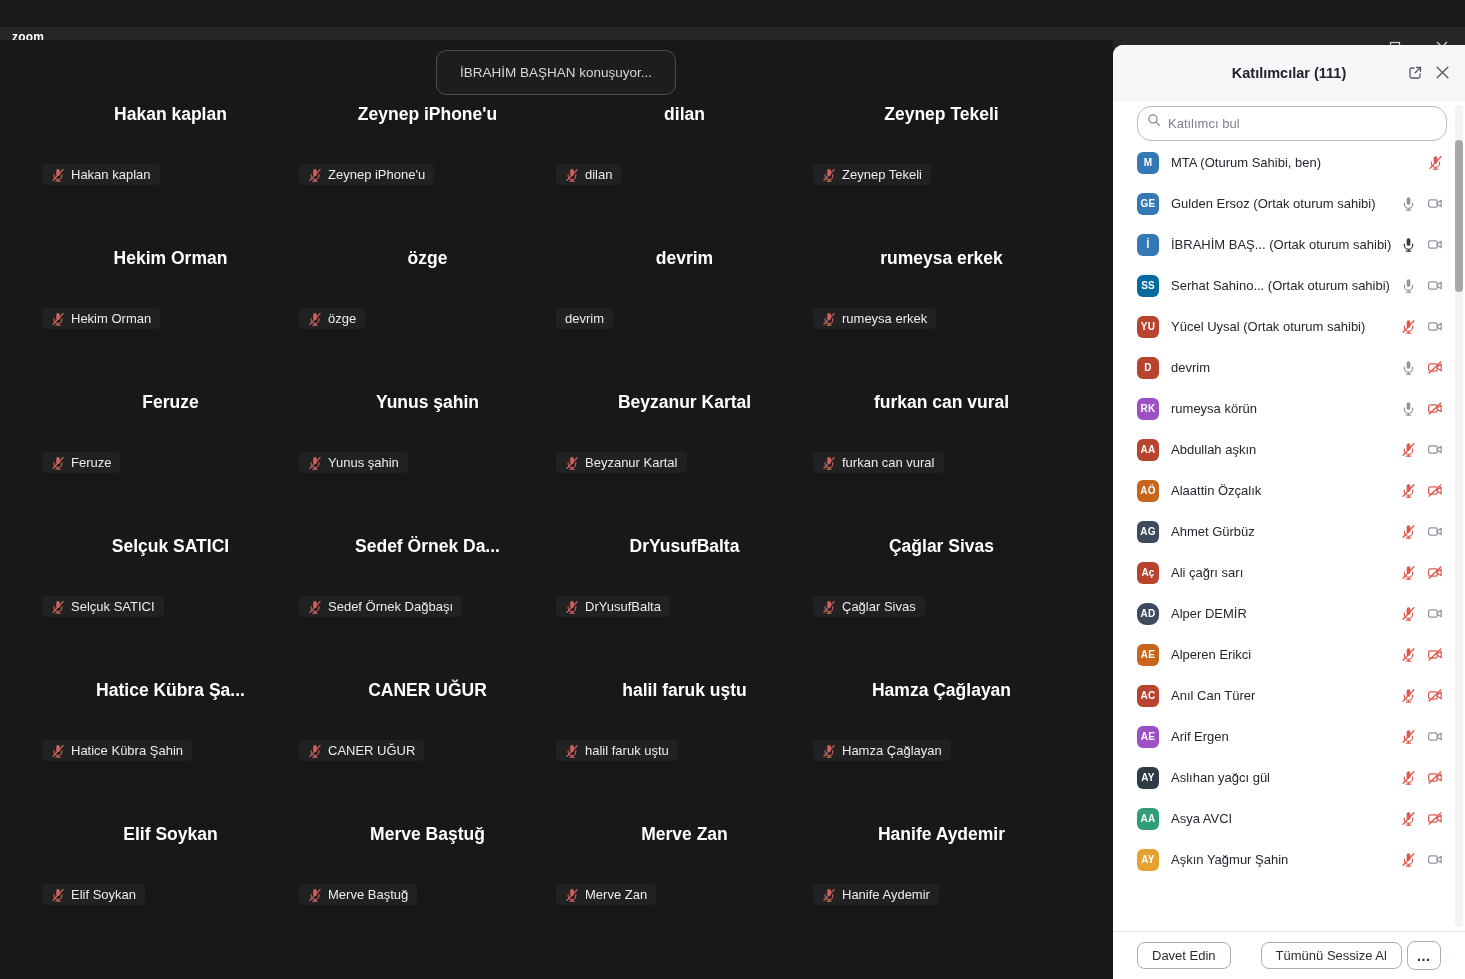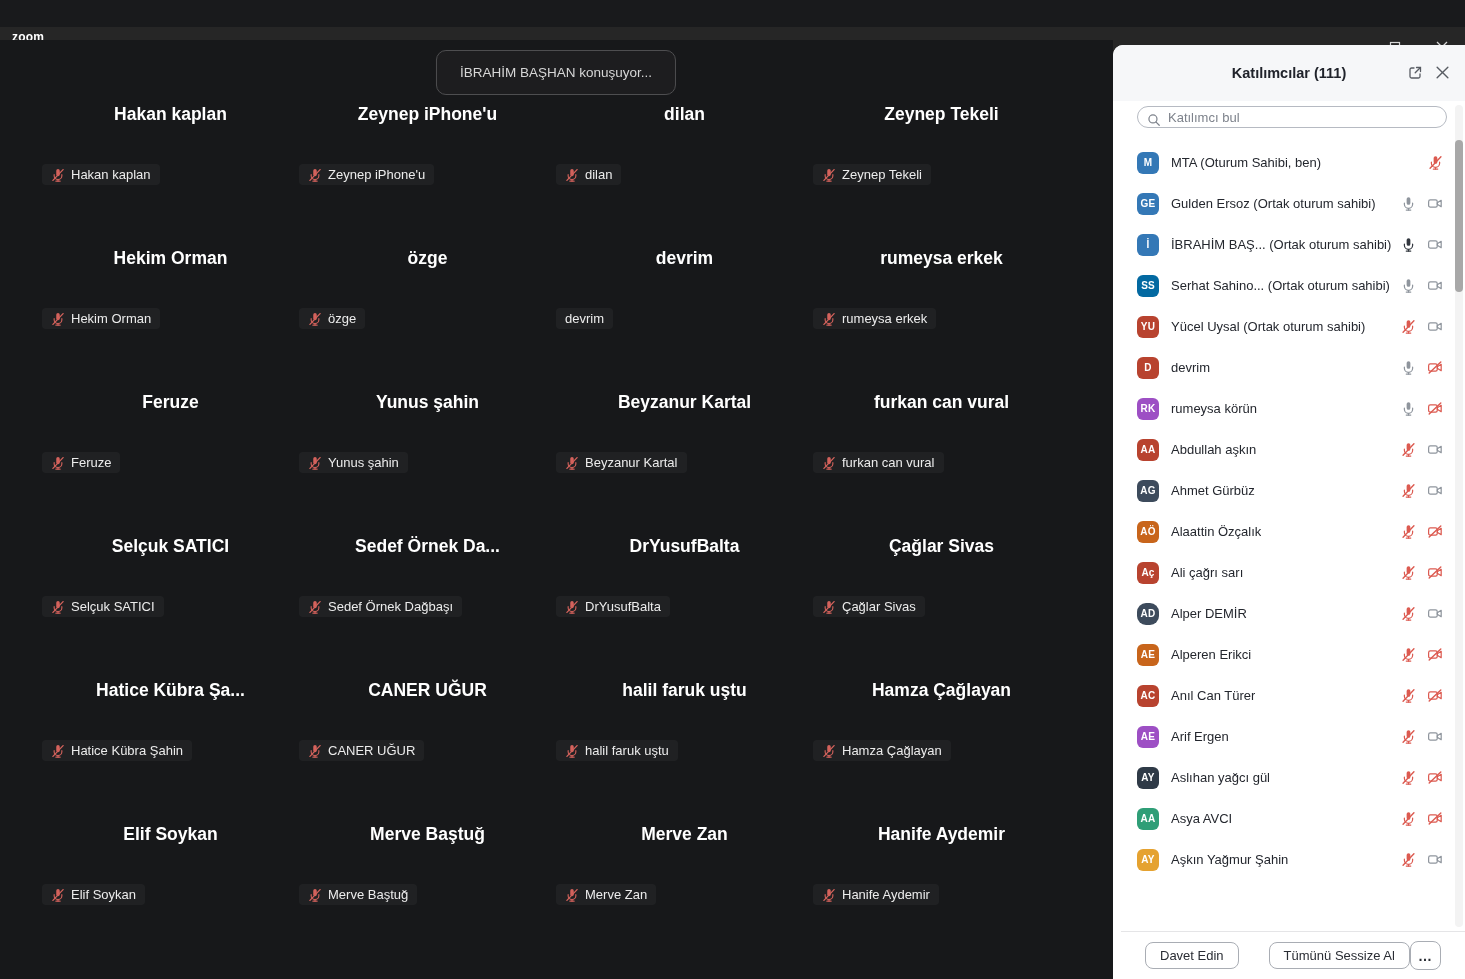--- a/index.html
+++ b/index.html
@@ -51,38 +51,38 @@
   .panel-header{
     position:absolute;left:0;top:0;right:0;height:56px;background:#f6f7f9;
     display:flex;align-items:center;justify-content:center;
   }
   .panel-title{font-size:14.5px;font-weight:700;color:#20232b;}
   .hdr-icon{position:absolute;top:20px;color:#585c63;cursor:pointer;}
   .hdr-popout{right:42px;}
   .hdr-close{right:15px;}
   .search-wrap{position:absolute;top:61px;left:24px;right:18px;height:28px;}
   .search-input{
-    width:100%;height:22px;box-sizing:border-box;border:1px solid #b6bac2;border-radius:14px;
+    width:100%;height:35px;box-sizing:border-box;border:1px solid #b6bac2;border-radius:14px;
     padding:0 10px 0 30px;font-size:13px;color:#30343c;outline:none;background:#fff;
     font-family:"Liberation Sans",sans-serif;
   }
   .search-input::placeholder{color:#7d828b;}
   .search-icon{position:absolute;left:10px;top:7px;color:#7d828b;pointer-events:none;}
   .list{position:absolute;top:97px;left:0;right:12px;bottom:48px;overflow:hidden;}
   .row{display:flex;align-items:center;height:41px;padding:0 10px 0 24px;cursor:pointer;}
   .avatar{
     width:22px;height:22px;border-radius:6px;color:#fff;font-size:10px;font-weight:700;
     display:flex;align-items:center;justify-content:center;flex:0 0 auto;letter-spacing:.2px;
   }
   .row-name{margin-left:12px;font-size:13px;color:#24272e;white-space:nowrap;overflow:hidden;}
   .row-icons{margin-left:auto;display:flex;gap:11px;align-items:center;}
   .sb-track{position:absolute;right:2px;top:60px;bottom:52px;width:8px;background:#f3f3f3;border-radius:4px;}
   .sb-thumb{position:absolute;right:2px;top:95px;width:8px;height:152px;background:#a8a8a8;border-radius:4px;cursor:pointer;}
   .panel-footer{
-    position:absolute;left:8px;right:0;bottom:0;height:48px;background:#fff;border-top:1px solid #e5e5e7;
+    position:absolute;left:0;right:0;bottom:0;height:48px;background:#fff;border-top:1px solid #e5e5e7;
     display:flex;align-items:center;padding:0 24px;box-sizing:border-box;
   }
   .foot-btn{
     border:1px solid #a9adb4;border-radius:8px;background:#fff;color:#2a2d34;
     font-size:13px;padding:5px 14px;cursor:pointer;font-family:"Liberation Sans",sans-serif;white-space:nowrap;
   }
   .foot-btn.mute{margin-left:30px;}
   .more-btn{
     margin-left:auto;border:1px solid #a9adb4;border-radius:8px;background:#fff;color:#2a2d34;
     width:32px;height:27px;font-size:14px;font-weight:700;cursor:pointer;line-height:1;
@@ -690,61 +690,61 @@
   <svg class="icon cam gray" width="16" height="15" viewBox="0 0 16 16">
     <g fill="none" stroke="currentColor" stroke-width="1.3" stroke-linejoin="round">
       <rect x="1.2" y="4.2" width="9.2" height="7.6" rx="1.8"></rect>
       <path d="M10.4 7.2l4.2-2.6v6.8l-4.2-2.6z"></path>
     </g>
   </svg>
 </div>
   </div>
 
   <div class="row">
+    <div class="avatar" style="background: rgb(200, 101, 27);">AÖ</div>
+    <div class="row-name">Alaattin Özçalık</div>
+    <div class="row-icons">
+  <svg class="icon mic-slash red" width="15" height="15" viewBox="0 0 16 16">
+    <rect x="6" y="1.2" width="4" height="8.2" rx="2" fill="currentColor"></rect>
+    <g fill="none" stroke="currentColor" stroke-width="1.3" stroke-linecap="round">
+      <path d="M3.6 7.6v1.2a4.4 4.4 0 0 0 8.8 0V7.6"></path>
+      <line x1="8" y1="13.4" x2="8" y2="15"></line>
+      <line x1="5.6" y1="15" x2="10.4" y2="15"></line>
+      <line x1="2.2" y1="14.2" x2="13.8" y2="1.8" stroke-width="1.5"></line>
+    </g>
+  </svg>
+
+  <svg class="icon cam-slash red" width="16" height="15" viewBox="0 0 16 16">
+    <g fill="none" stroke="currentColor" stroke-width="1.3" stroke-linejoin="round">
+      <rect x="1.2" y="4.2" width="9.2" height="7.6" rx="1.8"></rect>
+      <path d="M10.4 7.2l4.2-2.6v6.8l-4.2-2.6z"></path>
+      <line x1="1.8" y1="13.8" x2="14.2" y2="2.2" stroke-linecap="round" stroke-width="1.5"></line>
+    </g>
+  </svg>
+</div>
+  </div>
+
+  <div class="row">
     <div class="avatar" style="background: rgb(61, 75, 92);">AG</div>
     <div class="row-name">Ahmet Gürbüz</div>
     <div class="row-icons">
   <svg class="icon mic-slash red" width="15" height="15" viewBox="0 0 16 16">
     <rect x="6" y="1.2" width="4" height="8.2" rx="2" fill="currentColor"></rect>
     <g fill="none" stroke="currentColor" stroke-width="1.3" stroke-linecap="round">
       <path d="M3.6 7.6v1.2a4.4 4.4 0 0 0 8.8 0V7.6"></path>
       <line x1="8" y1="13.4" x2="8" y2="15"></line>
       <line x1="5.6" y1="15" x2="10.4" y2="15"></line>
       <line x1="2.2" y1="14.2" x2="13.8" y2="1.8" stroke-width="1.5"></line>
     </g>
   </svg>
 
   <svg class="icon cam gray" width="16" height="15" viewBox="0 0 16 16">
     <g fill="none" stroke="currentColor" stroke-width="1.3" stroke-linejoin="round">
       <rect x="1.2" y="4.2" width="9.2" height="7.6" rx="1.8"></rect>
       <path d="M10.4 7.2l4.2-2.6v6.8l-4.2-2.6z"></path>
-    </g>
-  </svg>
-</div>
-  </div>
-
-  <div class="row">
-    <div class="avatar" style="background: rgb(200, 101, 27);">AÖ</div>
-    <div class="row-name">Alaattin Özçalık</div>
-    <div class="row-icons">
-  <svg class="icon mic-slash red" width="15" height="15" viewBox="0 0 16 16">
-    <rect x="6" y="1.2" width="4" height="8.2" rx="2" fill="currentColor"></rect>
-    <g fill="none" stroke="currentColor" stroke-width="1.3" stroke-linecap="round">
-      <path d="M3.6 7.6v1.2a4.4 4.4 0 0 0 8.8 0V7.6"></path>
-      <line x1="8" y1="13.4" x2="8" y2="15"></line>
-      <line x1="5.6" y1="15" x2="10.4" y2="15"></line>
-      <line x1="2.2" y1="14.2" x2="13.8" y2="1.8" stroke-width="1.5"></line>
-    </g>
-  </svg>
-
-  <svg class="icon cam-slash red" width="16" height="15" viewBox="0 0 16 16">
-    <g fill="none" stroke="currentColor" stroke-width="1.3" stroke-linejoin="round">
-      <rect x="1.2" y="4.2" width="9.2" height="7.6" rx="1.8"></rect>
-      <path d="M10.4 7.2l4.2-2.6v6.8l-4.2-2.6z"></path>
-      <line x1="1.8" y1="13.8" x2="14.2" y2="2.2" stroke-linecap="round" stroke-width="1.5"></line>
     </g>
   </svg>
 </div>
   </div>
 
   <div class="row">
     <div class="avatar" style="background: rgb(184, 67, 47);">Aç</div>
     <div class="row-name">Ali çağrı sarı</div>
     <div class="row-icons">
   <svg class="icon mic-slash red" width="15" height="15" viewBox="0 0 16 16">

